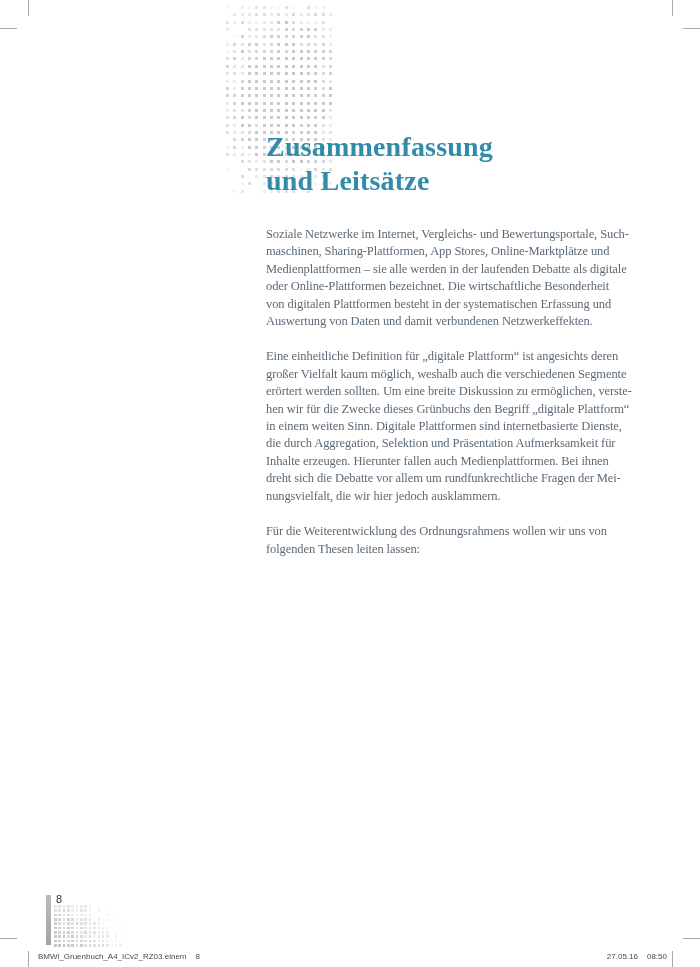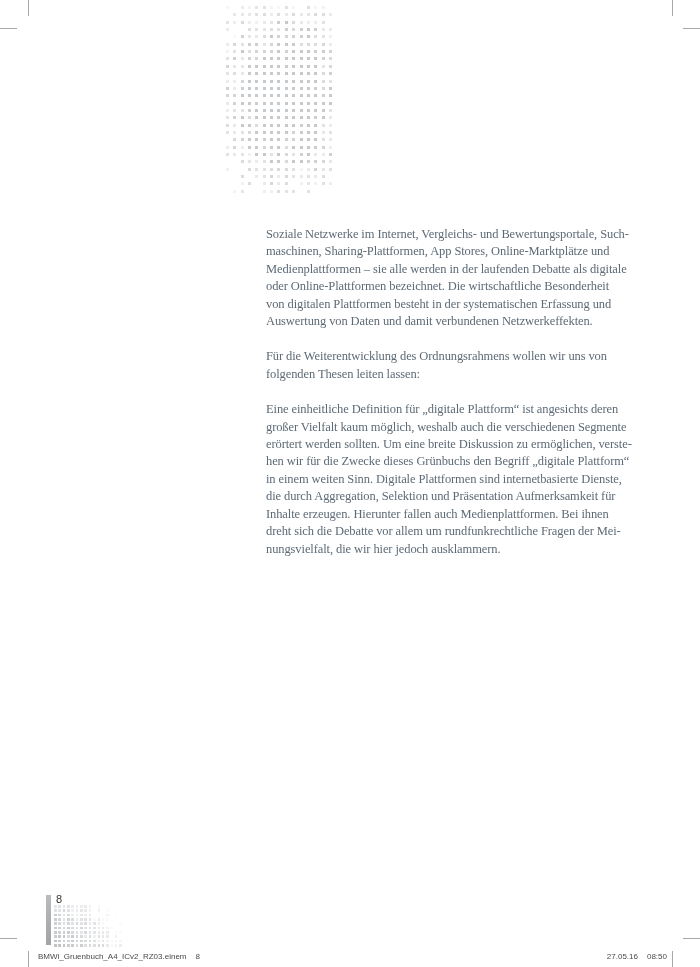--- a/index.html
+++ b/index.html
@@ -459,39 +459,41 @@
       <span style="left: 104.9px; top: 119.6px; width: 3px; height: 3px; background: rgba(130, 138, 143, 0.16);"></span>
       <span style="left: 104.9px; top: 126.95px; width: 3px; height: 3px; background: rgba(130, 138, 143, 0.24);"></span>
       <span style="left: 104.9px; top: 134.3px; width: 3px; height: 3px; background: rgba(130, 138, 143, 0.18);"></span>
       <span style="left: 104.9px; top: 141.65px; width: 3px; height: 3px; background: rgba(130, 138, 143, 0.14);"></span>
       <span style="left: 104.9px; top: 149px; width: 3px; height: 3px; background: rgba(130, 138, 143, 0.38);"></span>
       <span style="left: 104.9px; top: 156.35px; width: 3px; height: 3px; background: rgba(130, 138, 143, 0.2);"></span>
       <span style="left: 104.9px; top: 163.7px; width: 3px; height: 3px; background: rgba(130, 138, 143, 0.26);"></span>
       <span style="left: 104.9px; top: 178.4px; width: 3px; height: 3px; background: rgba(130, 138, 143, 0.14);"></span>
     </div>
 
+  <h1 class="heading" style="color: rgb(51, 139, 170);">Zusammenfassung
+und Leitsätze</h1>
 
   <div class="body-col" style="color: rgb(93, 106, 118);">
     <p>Soziale Netzwerke im Internet, Vergleichs- und Bewertungsportale, Such-
 maschinen, Sharing-Plattformen, App Stores, Online-Marktplätze und
 Medienplattformen – sie alle werden in der laufenden Debatte als digitale
 oder Online-Plattformen bezeichnet. Die wirtschaftliche Besonderheit
 von digitalen Plattformen besteht in der systematischen Erfassung und
 Auswertung von Daten und damit verbundenen Netzwerkeffekten.</p>
-    <p>Für die Weiterentwicklung des Ordnungsrahmens wollen wir uns von
-folgenden Thesen leiten lassen:</p>
     <p>Eine einheitliche Definition für „digitale Plattform“ ist angesichts deren
 großer Vielfalt kaum möglich, weshalb auch die verschiedenen Segmente
 erörtert werden sollten. Um eine breite Diskussion zu ermöglichen, verste-
 hen wir für die Zwecke dieses Grünbuchs den Begriff „digitale Plattform“
 in einem weiten Sinn. Digitale Plattformen sind internetbasierte Dienste,
 die durch Aggregation, Selektion und Präsentation Aufmerksamkeit für
 Inhalte erzeugen. Hierunter fallen auch Medienplattformen. Bei ihnen
 dreht sich die Debatte vor allem um rundfunkrechtliche Fragen der Mei-
 nungsvielfalt, die wir hier jedoch ausklammern.</p>
+    <p>Für die Weiterentwicklung des Ordnungsrahmens wollen wir uns von
+folgenden Thesen leiten lassen:</p>
   </div>
 
   <div class="page-bar" style="background: linear-gradient(rgb(185, 188, 190), rgb(160, 164, 166));"></div>
   <div class="page-num">8</div>
 
   <div class="dots" id="dots-bottom">
       <span style="left: 0px; top: 0px; width: 2.6px; height: 2.6px; background: rgba(130, 138, 143, 0.21);"></span>
       <span style="left: 0px; top: 4.35px; width: 2.6px; height: 2.6px; background: rgba(130, 138, 143, 0.25);"></span>
       <span style="left: 0px; top: 8.7px; width: 2.6px; height: 2.6px; background: rgba(130, 138, 143, 0.43);"></span>
       <span style="left: 0px; top: 13.05px; width: 2.6px; height: 2.6px; background: rgba(130, 138, 143, 0.41);"></span>

